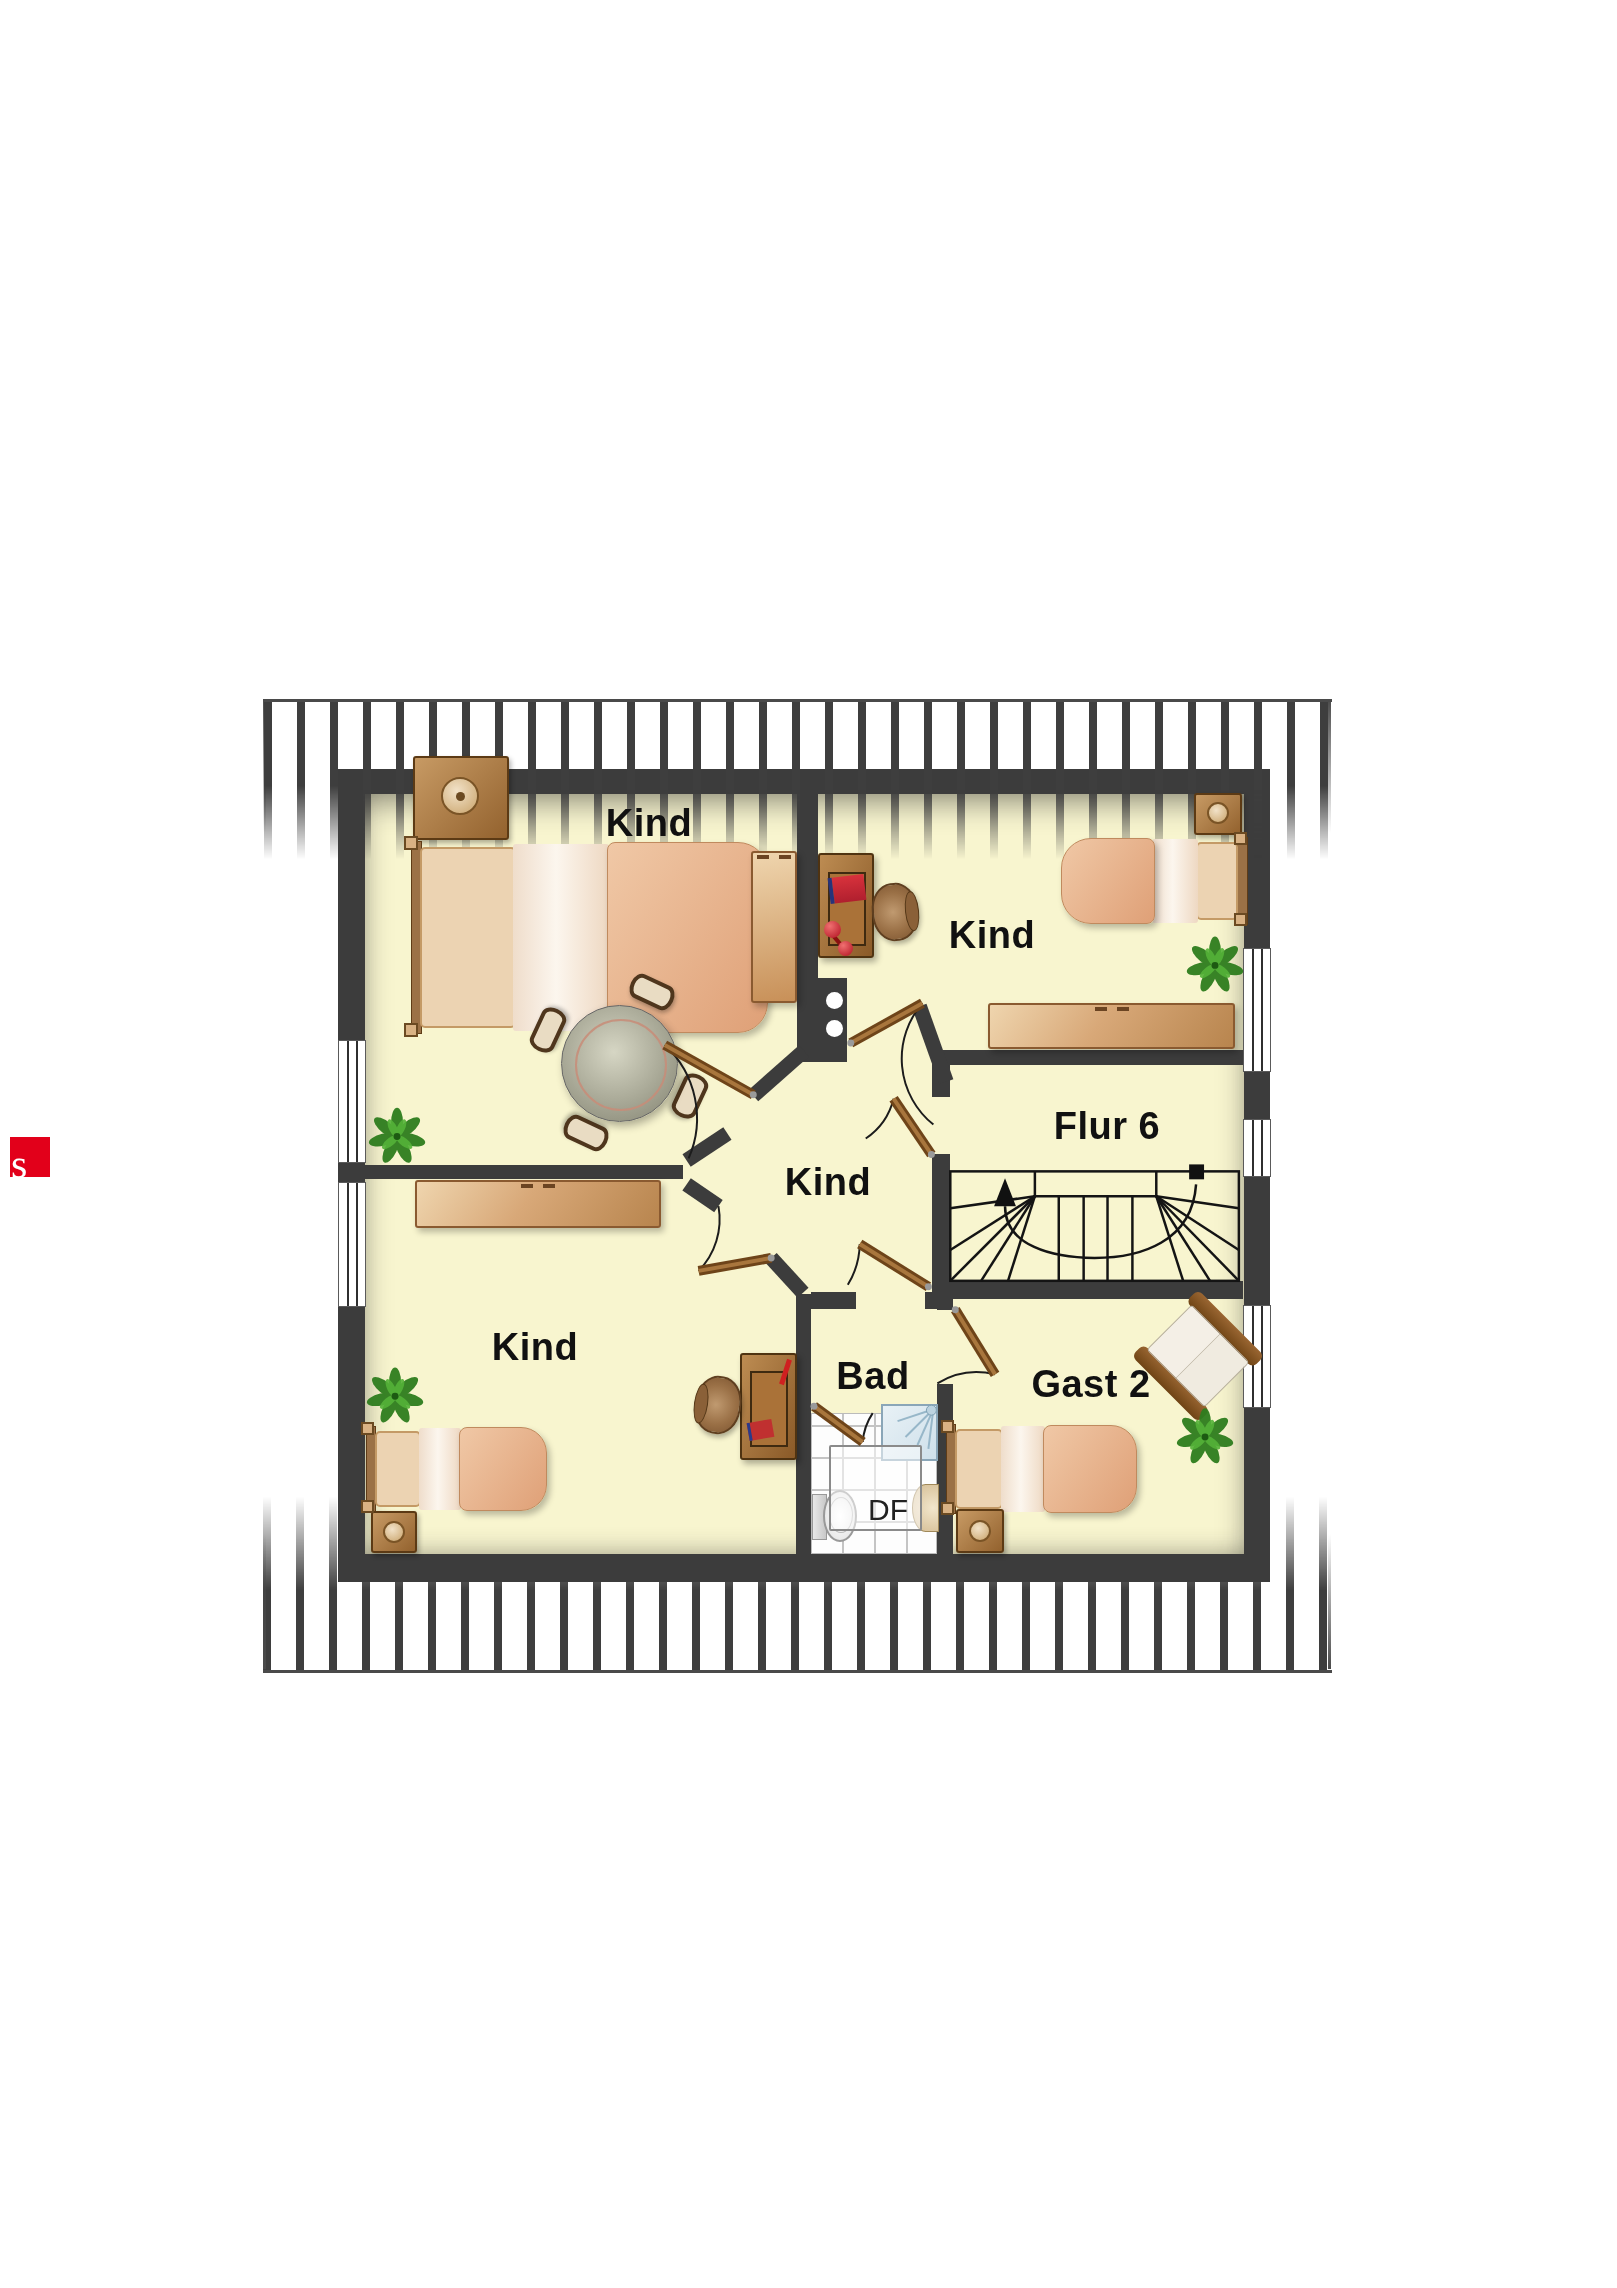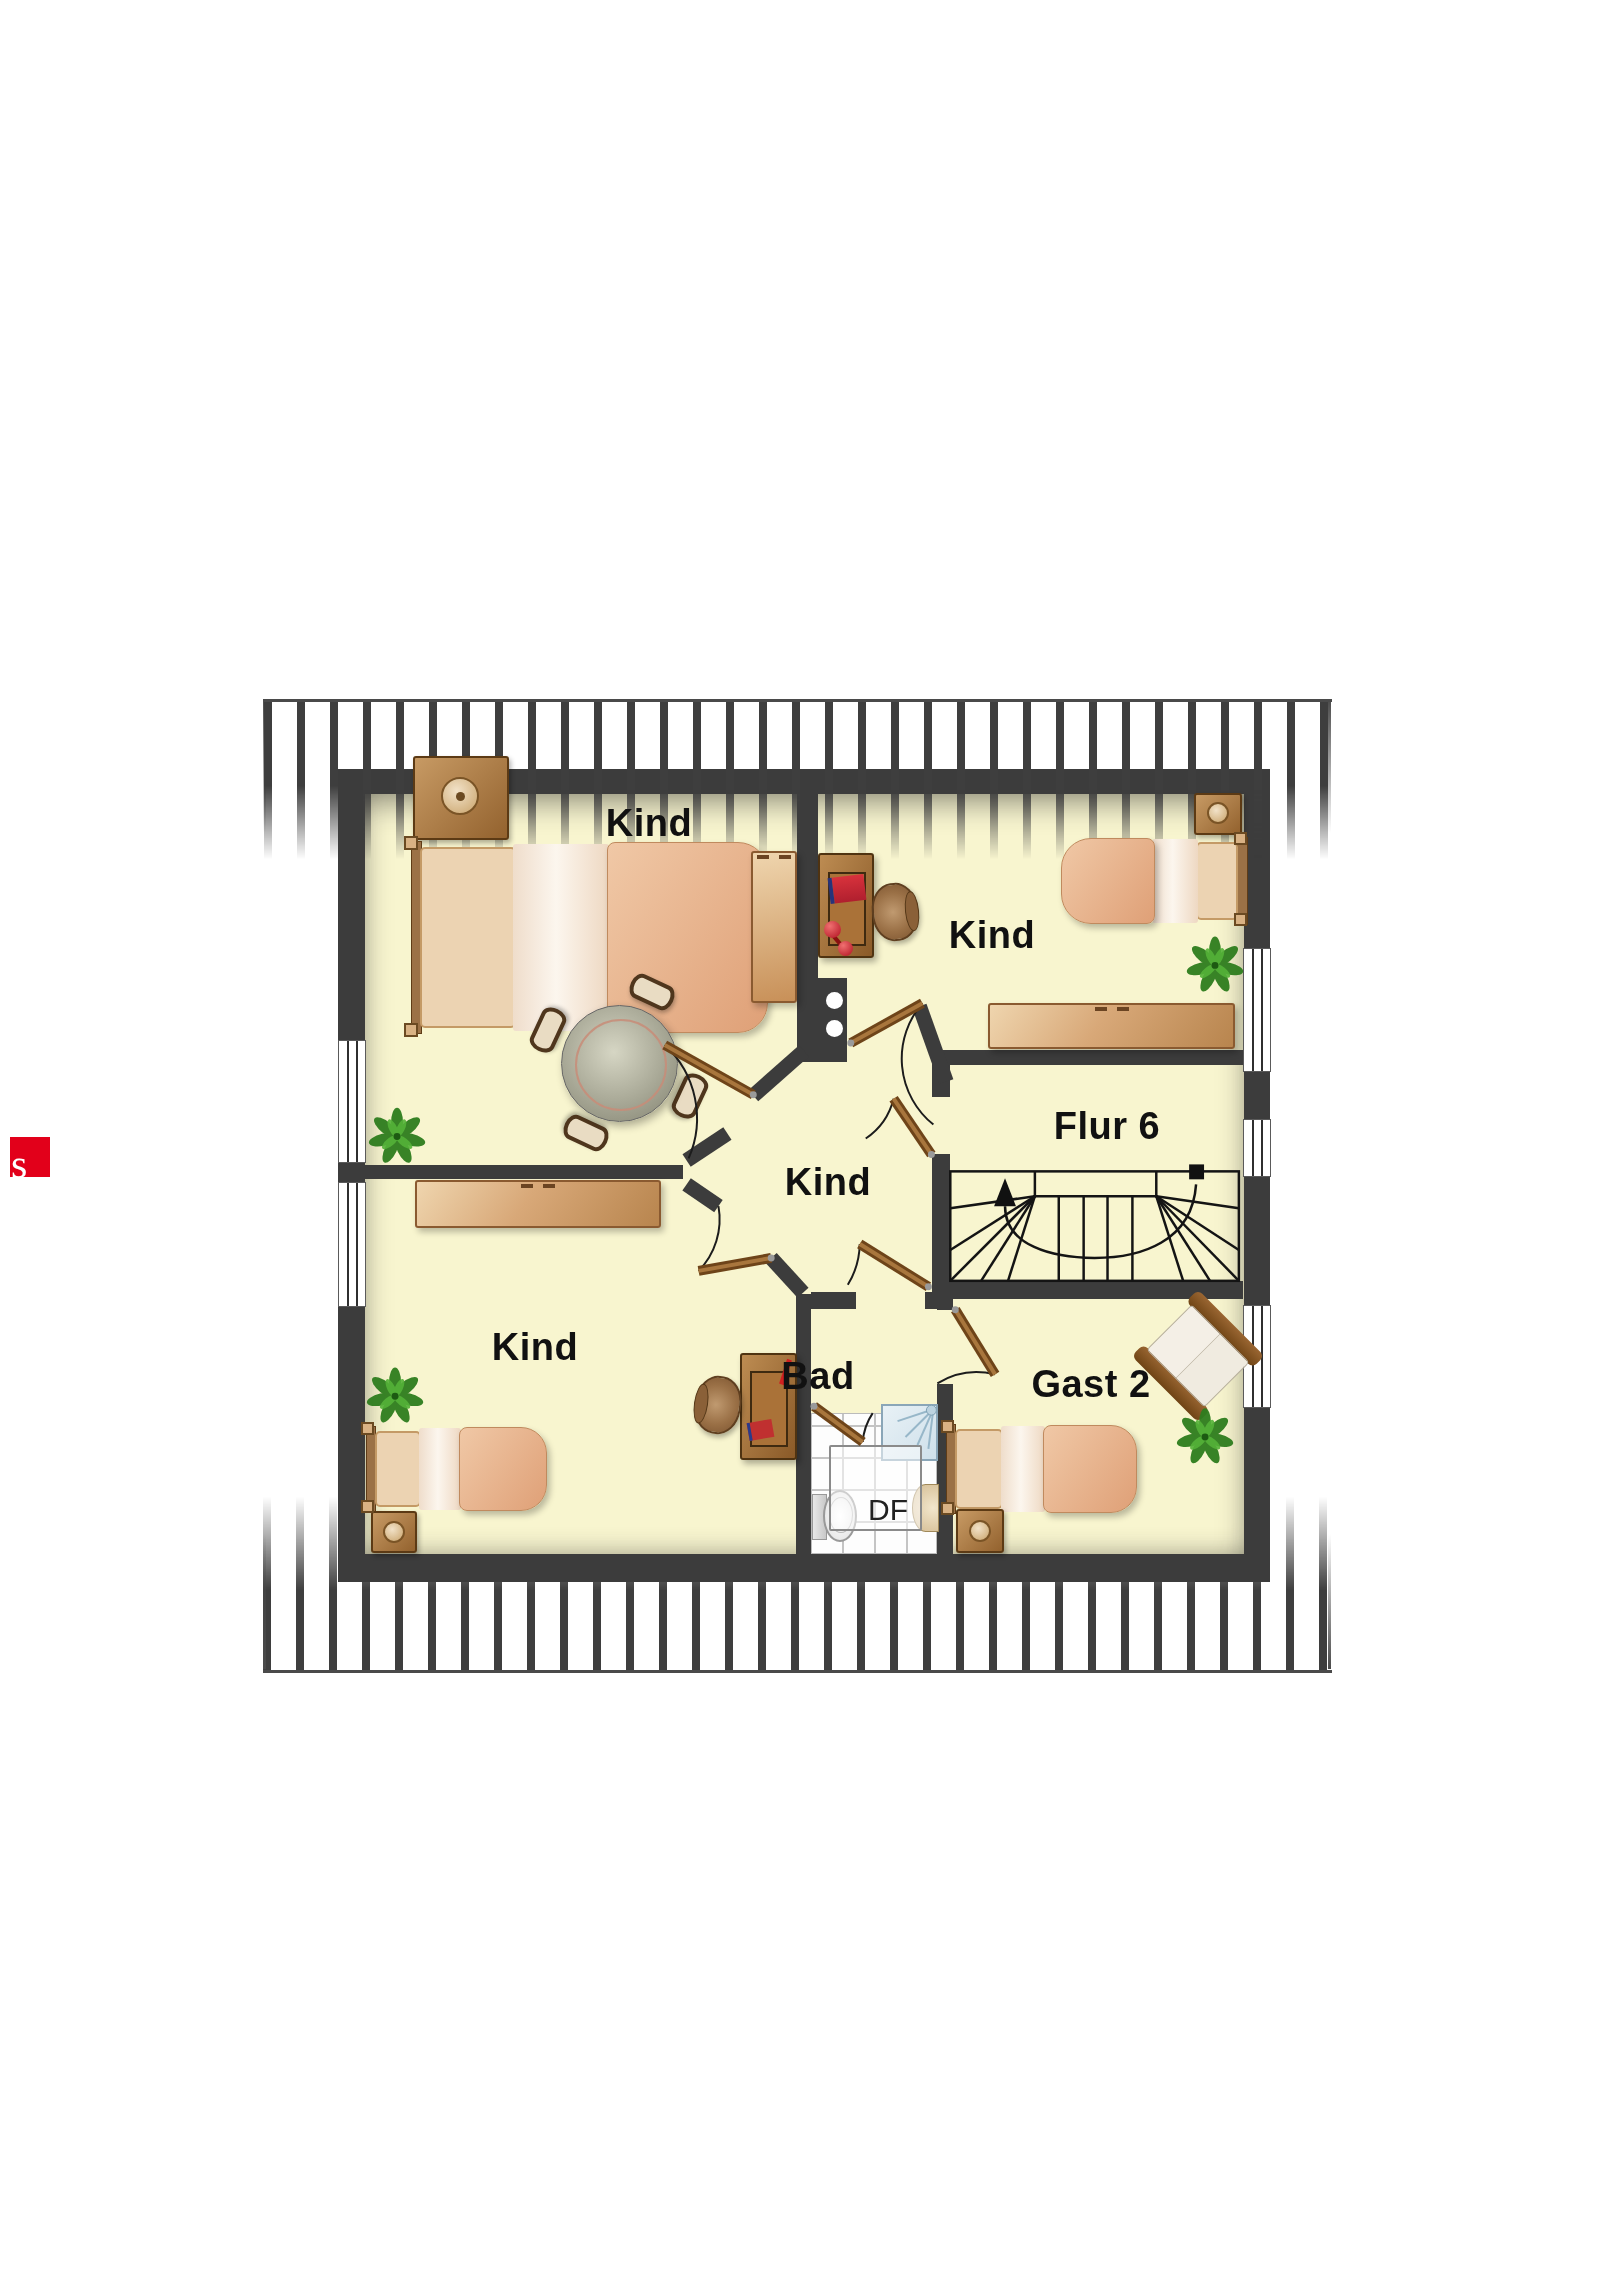--- a/index.html
+++ b/index.html
@@ -229,21 +229,21 @@
     <use href="#plant" x="1221" y="970"></use>
     <use href="#plant" x="1211" y="1444"></use>
     <use href="#plant" x="397" y="1403"></use>
   </svg>
 
   <span class="label" style="left:649px;top:823px;z-index:12;">Kind</span>
   <span class="label" style="left:992px;top:935px;z-index:12;">Kind</span>
   <span class="label" style="left:1107px;top:1126px;z-index:12;">Flur 6</span>
   <span class="label" style="left:828px;top:1182px;z-index:12;">Kind</span>
   <span class="label" style="left:535px;top:1347px;z-index:12;">Kind</span>
-  <span class="label" style="left:818px;top:1376px;z-index:12;">Bad</span>
+  <span class="label" style="left:873px;top:1376px;z-index:12;">Bad</span>
   <span class="label" style="left:1091px;top:1384px;z-index:12;">Gast 2</span>
 
   <svg class="overlay" width="1618" height="2289" style="z-index:15;" viewBox="0 0 1626 2300">
 
     <g stroke="#3c3c3c" stroke-width="15">
       <line x1="808" y1="1056" x2="757" y2="1101"></line>
       <line x1="690" y1="1166" x2="731" y2="1139"></line>
       <line x1="690" y1="1190" x2="722" y2="1212"></line>
       <line x1="924" y1="1011" x2="951" y2="1087"></line>
       <line x1="775" y1="1264" x2="807" y2="1299"></line>

